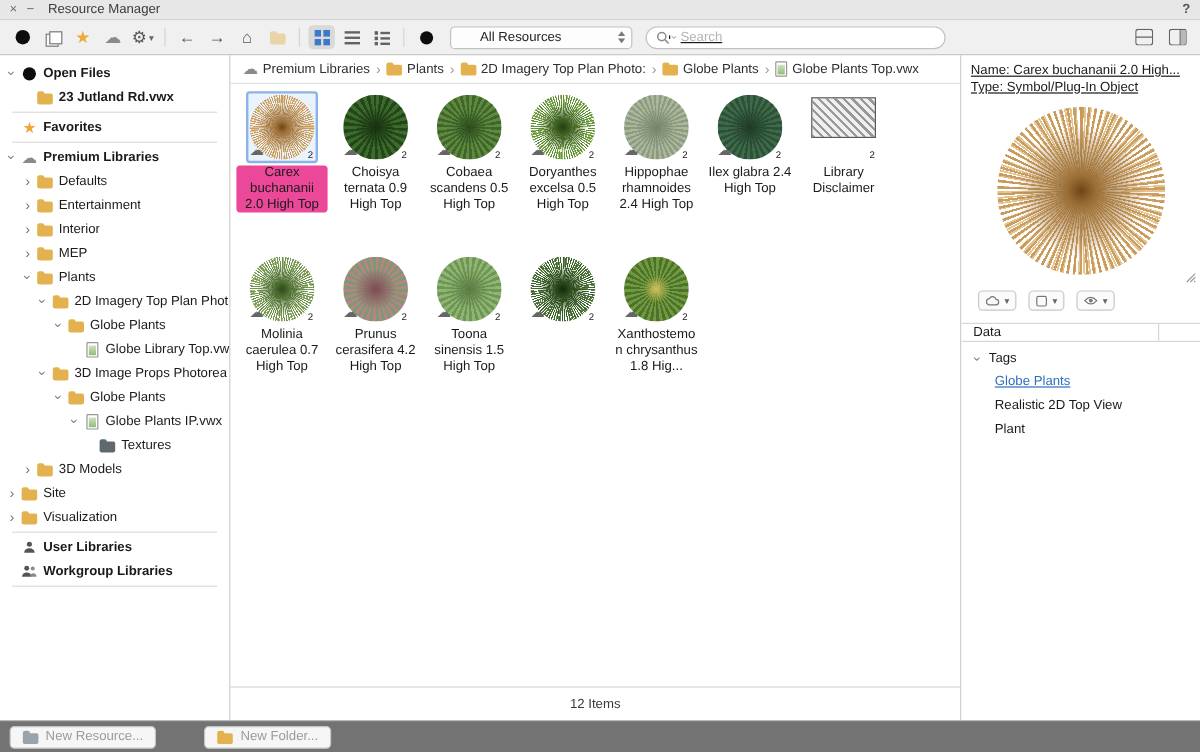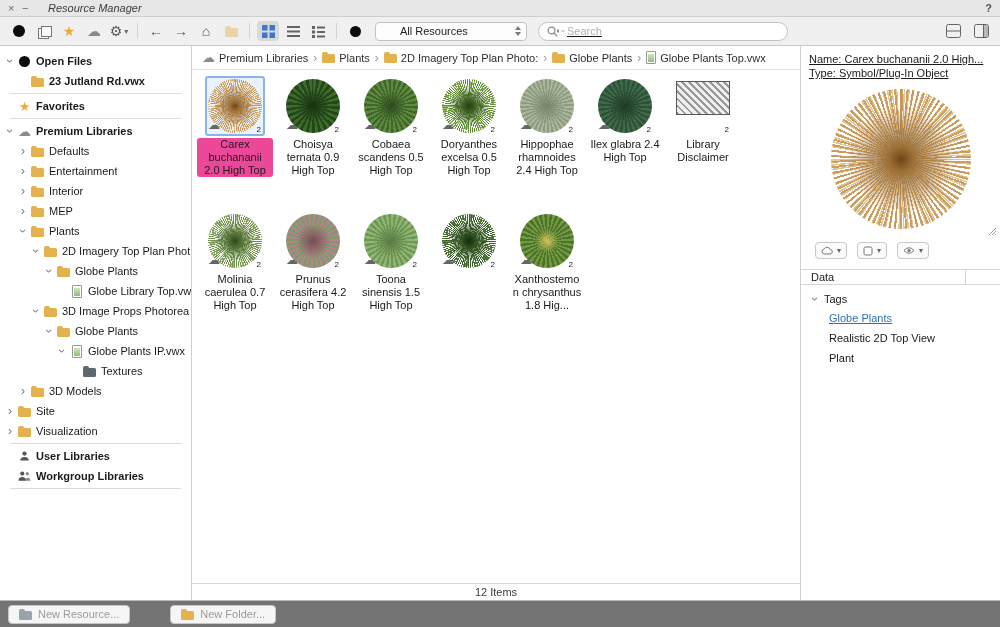--- a/index.html
+++ b/index.html
@@ -7,21 +7,21 @@
     width: 1000px; height: 627px; overflow: hidden;
     font-family: "Liberation Sans", sans-serif; font-size: 11px; color: #1a1a1a;
     background: #fff;
   }
   .window { width: 1000px; height: 627px; display: flex; flex-direction: column; }
 
   
   .titlebar { height: 17px; flex: none; background: #e7e7e7; border-bottom: 1px solid #cfcfcf;
     display: flex; align-items: center; padding: 0 8px; }
   .tb-ctl { color: #6b6b6b; font-size: 11px; width: 14px; cursor: default; }
-  .tb-title { color: #3c3c3c; margin-left: 12px; font-style: italic; }
+  .tb-title { color: #3c3c3c; margin-left: 4px; }
   .tb-help { margin-left: auto; color: #555; font-weight: bold; }
 
   
   .toolbar { height: 29px; flex: none; background: #f0f0f0; border-bottom: 1px solid #c9c9c9;
     display: flex; align-items: center; padding: 0 8px; gap: 3px; }
   .tbtn { height: 20px; min-width: 22px; display: flex; align-items: center; justify-content: center;
     border-radius: 4px; color: #555; background: transparent; border: none; font: inherit; gap: 2px; }
   .tbtn.active { background: #d9d9d9; }
   .tbtn.disabled { opacity: .45; }
   .tsep { width: 1px; height: 16px; background: #d4d4d4; margin: 0 4px; flex: none; }
@@ -130,21 +130,21 @@
   .p11 { background:
     radial-gradient(circle, #162810 0%, #2b4a1c 15%, rgba(43,74,28,0) 55%),
     repeating-conic-gradient(from 0deg, rgba(55,92,38,.95) 0deg 2deg, rgba(0,0,0,0) 2deg 5deg),
     repeating-conic-gradient(from 2.8deg, rgba(78,122,53,.9) 0deg 1.6deg, rgba(0,0,0,0) 1.6deg 4.2deg); }
   .p12 { background:
     radial-gradient(circle, #d2c25a 0%, rgba(210,194,90,0) 30%),
     repeating-conic-gradient(#6f9a3f 0deg 6deg, #4e7229 6deg 12deg); }
   .disc-thumb { width: 54px; height: 34px; border: 1px solid #5a5a5a; margin-bottom: 16px;
     background: repeating-linear-gradient(45deg, #989898 0 2px, #efefef 2px 5px); }
 
-  .statusbar { height: 17px; flex: none; border-top: 1px solid #d6d6d6; display: flex; align-items: center;
+  .statusbar { height: 28px; flex: none; border-top: 1px solid #d6d6d6; display: flex; align-items: center;
     justify-content: center; color: #3a3a3a; }
 
   
   .details { width: 200px; flex: none; border-left: 1px solid #cfcfcf; display: flex; flex-direction: column; overflow: hidden; }
   .det-head { padding: 6px 8px 0 8px; line-height: 14px; text-decoration: underline; }
   .det-line { white-space: nowrap; overflow: hidden; }
   .preview { height: 158px; position: relative; display: flex; align-items: center; justify-content: center; }
   .pb.pv { width: 140px; height: 140px; }
   .grip { position: absolute; right: 3px; bottom: 2px; }
   .pv-buttons { display: flex; gap: 10px; padding: 4px 8px 8px 14px; }

